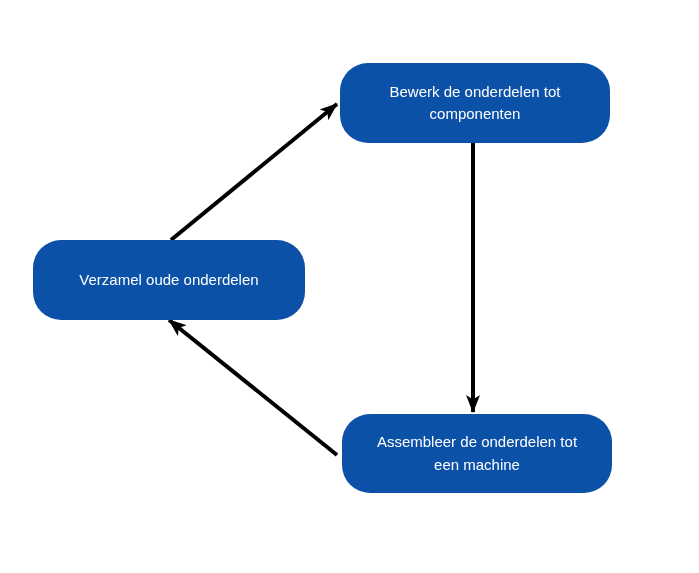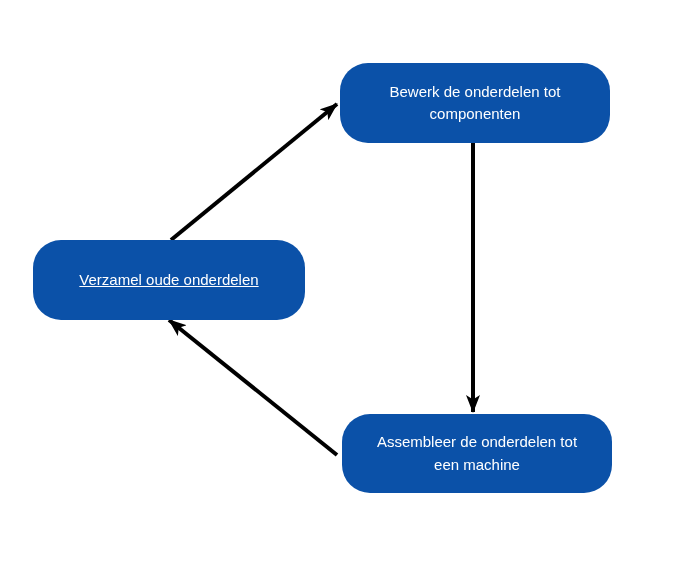--- a/index.html
+++ b/index.html
@@ -41,21 +41,20 @@
     left: 340px;
     top: 63px;
     width: 270px;
     height: 80px;
   }
   .node-verzamel {
     left: 33px;
     top: 240px;
     width: 272px;
     height: 80px;
-    text-decoration: underline;
   }
   .node-assembleer {
     left: 342px;
     top: 414px;
     width: 270px;
     height: 79px;
   }
 </style>
 </head>
 <body>

